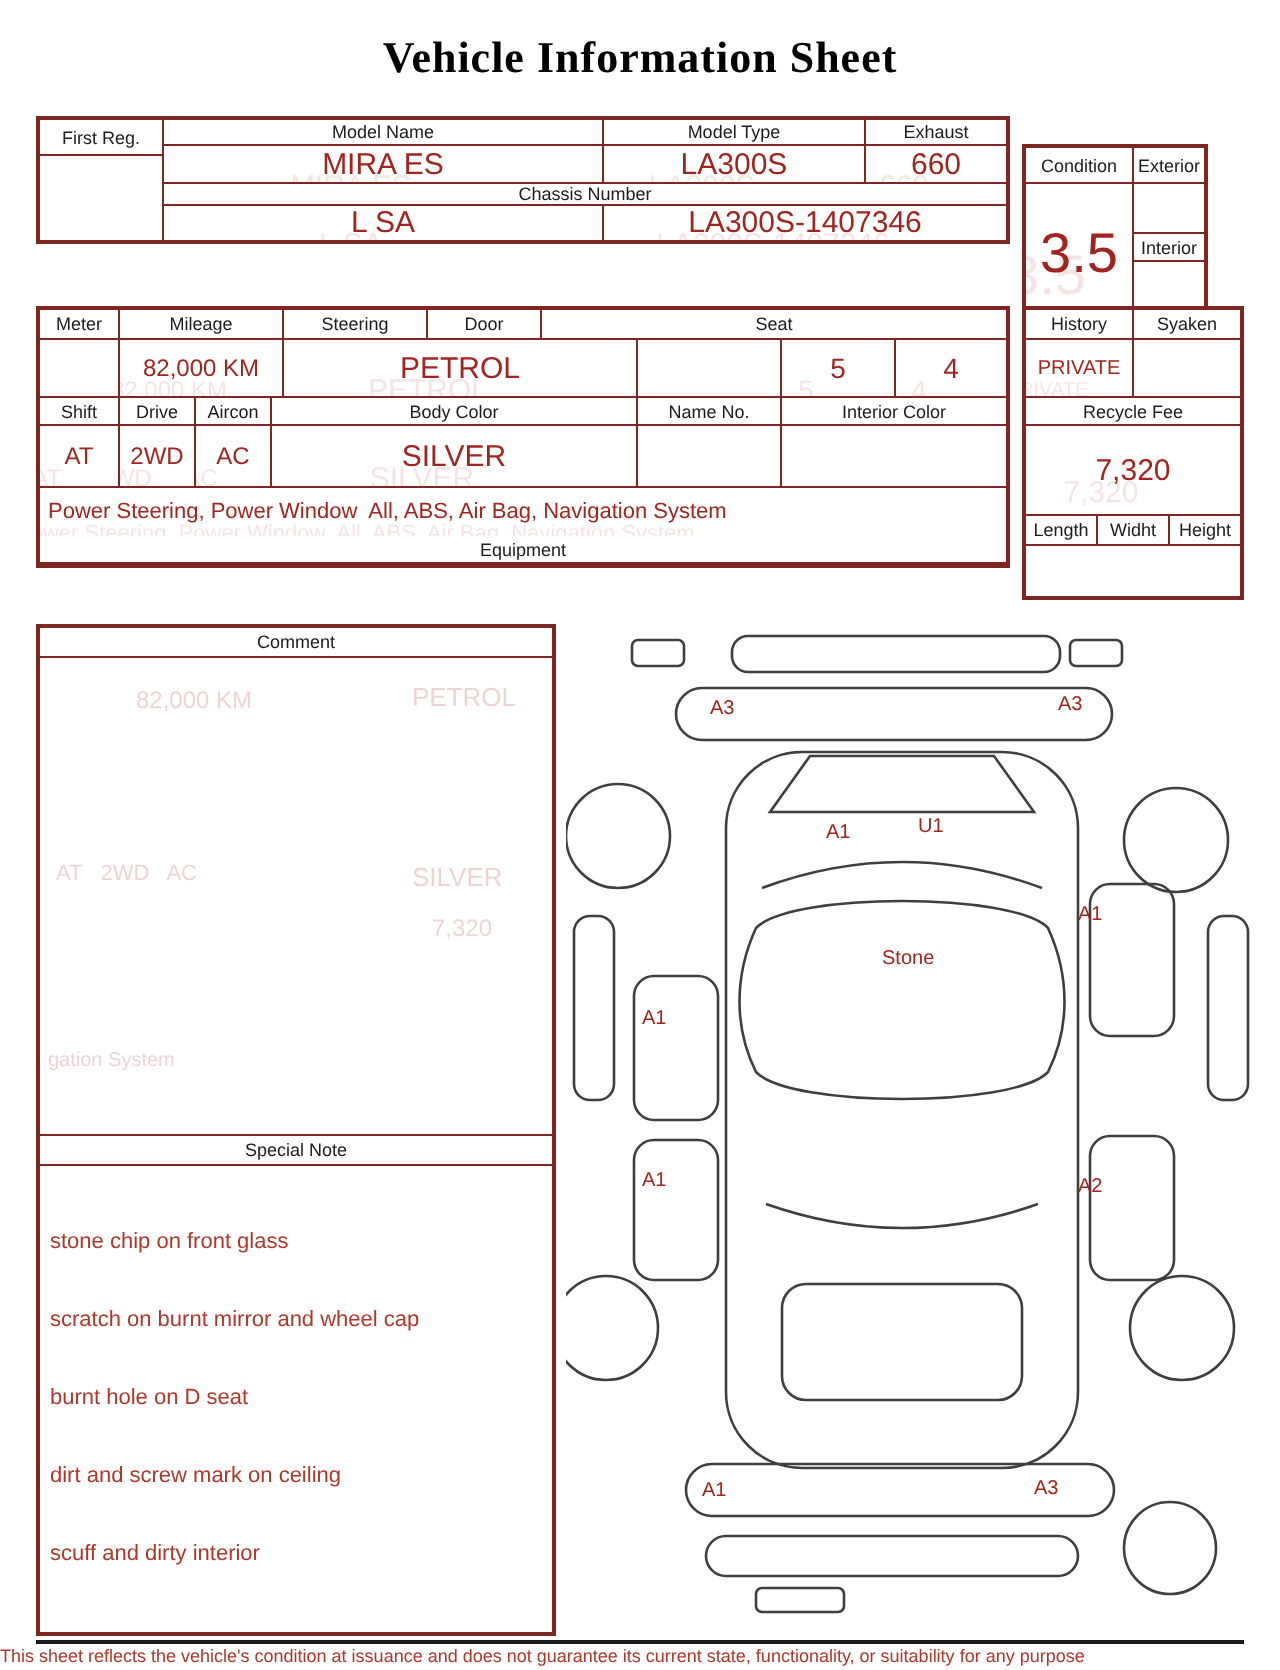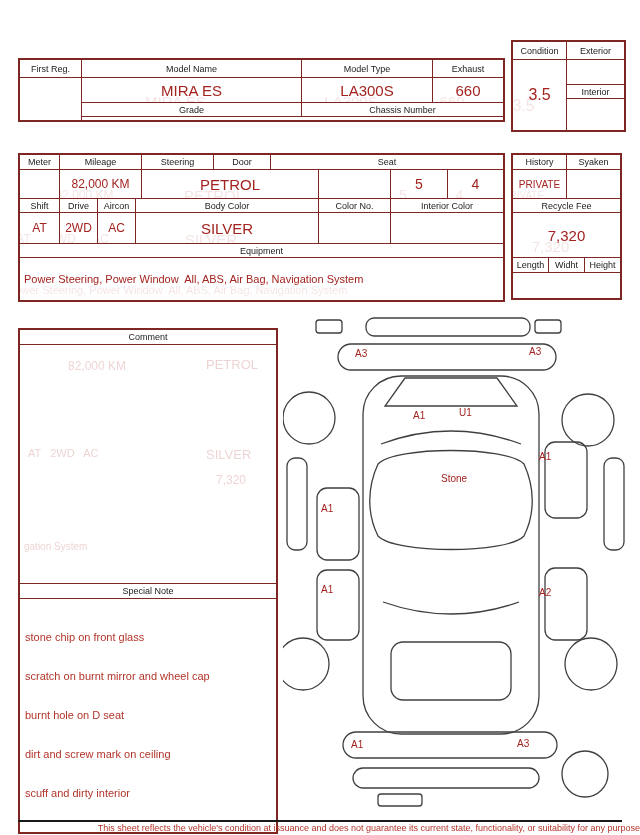--- a/index.html
+++ b/index.html
@@ -17,123 +17,127 @@
          font-family:"Liberation Serif",serif;font-size:22px;color:#000;font-weight:600;letter-spacing:.5px}
   .tbl{position:absolute;border:2px solid var(--bd);display:flex;background:#fff}
   .colflex{display:flex;flex-direction:column}
   .trow{display:flex;width:100%}
   .bb{border-bottom:1.5px solid var(--bd)}
   .br{border-right:1.5px solid var(--bd)}
   .cell{display:flex;align-items:center;justify-content:center;position:relative;overflow:hidden}
   .hdr{font-size:9px;color:var(--ink)}
   .val{color:var(--val);text-shadow:-16px 11px 0 rgba(163,35,31,0.12)}
   .f17{font-size:17px}.f15{font-size:15px}.f14{font-size:14px}.f13{font-size:13px}
-  .f12{font-size:12px}.f11{font-size:11px}.f10{font-size:10px}.f20{font-size:16px}
+  .f12{font-size:12px}.f11{font-size:11px}.f10{font-size:10px}.f20{font-size:28px}
   .notes{color:var(--note);font-size:11px;line-height:13px;padding:6px 5px;white-space:pre-wrap}
   .ghost{position:absolute;color:rgba(163,35,31,.20);white-space:pre;font-family:"Liberation Sans",sans-serif}
   .footer-line{left:18px;top:820px;width:604px;border-top:2px solid #1a1a1a}
-  .footer-text{left:0;top:823px;width:640px;text-align:right;font-size:9px;color:var(--note)}
+  .footer-text{left:0;top:823px;width:640px;text-align:left;font-size:9px;color:var(--note)}
   svg text{font-family:"Liberation Sans",sans-serif;fill:var(--val)}
 </style>
 </head>
 <body>
 
 <div class="sheet">
 
+  <div class="abs title">Vehicle Information Sheet</div>
 
   <div class="tbl" style="left:18px;top:58px;width:487px;height:64px">
     <div class="colflex br" style="width:62px">
       <div class="cell hdr bb" style="height:18px">First Reg.</div>
     </div>
     <div class="colflex" style="flex:1">
       <div class="trow bb" style="height:18px">
         <div class="cell hdr br" style="width:220px">Model Name</div>
         <div class="cell hdr br" style="width:131px">Model Type</div>
         <div class="cell hdr" style="flex:1">Exhaust</div>
       </div>
       <div class="trow bb" style="height:25px">
         <div class="cell val f15 br" style="width:220px">MIRA ES</div>
         <div class="cell val f15 br" style="width:131px">LA300S</div>
         <div class="cell val f15" style="flex:1">660</div>
       </div>
       <div class="trow bb" style="height:14px">
-        <div class="cell hdr br" style="width:220px">Grade</div>
         <div class="cell hdr" style="flex:1">Chassis Number</div>
       </div>
-    </div>
-  </div>
-
-  <div class="tbl" style="left:511px;top:40px;width:115px;height:92px">
+      <div class="trow" style="flex:1">
+        <div class="cell val f15 br" style="width:220px">L SA</div>
+        <div class="cell val f15" style="flex:1">LA300S-1407346</div>
+      </div>
+    </div>
+  </div>
+
+  <div class="tbl" style="left:511px;top:72px;width:93px;height:92px">
     <div class="colflex br" style="width:54px">
       <div class="cell hdr bb" style="height:18px">Condition</div>
       <div class="cell val f20" style="flex:1">3.5</div>
     </div>
     <div class="colflex" style="flex:1">
       <div class="cell hdr bb" style="height:18px">Exterior</div>
       <div class="cell val f12 bb" style="height:25px"></div>
       <div class="cell hdr bb" style="height:14px">Interior</div>
       <div class="cell val f12" style="flex:1"></div>
     </div>
   </div>
 
-  <div class="tbl" style="left:18px;top:153px;width:487px;height:149px;flex-direction:column">
+  <div class="tbl" style="left:18px;top:153px;width:487px;height:131px;flex-direction:column">
     <div class="trow bb" style="height:15px">
       <div class="cell hdr br" style="width:40px">Meter</div>
       <div class="cell hdr br" style="width:82px">Mileage</div>
       <div class="cell hdr br" style="width:72px">Steering</div>
       <div class="cell hdr br" style="width:57px">Door</div>
       <div class="cell hdr" style="flex:1">Seat</div>
     </div>
     <div class="trow bb" style="height:29px">
       <div class="cell val f12 br" style="width:40px"></div>
       <div class="cell val f12 br" style="width:82px">82,000 KM</div>
       <div class="cell val f15 br" style="width:177px">PETROL</div>
       <div class="cell val f12 br" style="width:72px"></div>
       <div class="cell val f14 br" style="width:57px">5</div>
       <div class="cell val f14" style="flex:1">4</div>
     </div>
     <div class="trow bb" style="height:14px">
       <div class="cell hdr br" style="width:40px">Shift</div>
       <div class="cell hdr br" style="width:38px">Drive</div>
       <div class="cell hdr br" style="width:38px">Aircon</div>
       <div class="cell hdr br" style="width:183px">Body Color</div>
-      <div class="cell hdr br" style="width:72px">Color No.</div>
+      <div class="cell hdr br" style="width:72px">Name No.</div>
       <div class="cell hdr" style="flex:1">Interior Color</div>
     </div>
     <div class="trow bb" style="height:31px">
       <div class="cell val f12 br" style="width:40px">AT</div>
       <div class="cell val f12 br" style="width:38px">2WD</div>
       <div class="cell val f12 br" style="width:38px">AC</div>
       <div class="cell val f15 br" style="width:183px">SILVER</div>
       <div class="cell val f12 br" style="width:72px"></div>
       <div class="cell val f12" style="flex:1"></div>
     </div>
+    <div class="cell val f11" style="flex:1;justify-content:flex-start;padding-left:4px;white-space:pre">Power Steering, Power Window  All, ABS, Air Bag, Navigation System</div>
     <div class="cell hdr bb" style="height:14px">Equipment</div>
-    <div class="cell val f11" style="flex:1;justify-content:flex-start;padding-left:4px;white-space:pre">Power Steering, Power Window  All, ABS, Air Bag, Navigation System</div>
   </div>
 
   <div class="tbl" style="left:511px;top:153px;width:111px;height:147px;flex-direction:column">
     <div class="trow bb" style="height:15px">
       <div class="cell hdr br" style="width:54px">History</div>
       <div class="cell hdr" style="flex:1">Syaken</div>
     </div>
     <div class="trow bb" style="height:29px">
       <div class="cell val f10 br" style="width:54px">PRIVATE</div>
       <div class="cell val f10" style="flex:1"></div>
     </div>
     <div class="cell hdr bb" style="height:14px">Recycle Fee</div>
     <div class="cell val f15 bb" style="height:45px">7,320</div>
     <div class="trow bb" style="height:15px">
       <div class="cell hdr br" style="width:36px">Length</div>
       <div class="cell hdr br" style="width:36px">Widht</div>
       <div class="cell hdr" style="flex:1">Height</div>
     </div>
   </div>
 
-  <div class="tbl" style="left:18px;top:328px;width:260px;height:506px;flex-direction:column">
+  <div class="tbl" style="left:18px;top:312px;width:260px;height:506px;flex-direction:column">
     <div class="cell hdr bb" style="height:15px">Comment</div>
     <div style="height:239px;position:relative">
       <span class="ghost f12" style="left:48px;top:14px">82,000 KM</span>
       <span class="ghost f13" style="left:186px;top:12px">PETROL</span>
       <span class="ghost f11" style="left:8px;top:102px">AT   2WD   AC</span>
       <span class="ghost f13" style="left:186px;top:102px">SILVER</span>
       <span class="ghost f12" style="left:196px;top:128px">7,320</span>
       <span class="ghost f10" style="left:4px;top:196px">gation System</span>
     </div>
     <div class="cell hdr" style="height:16px;border-top:1.5px solid var(--bd);border-bottom:1.5px solid var(--bd)">Special Note</div>

